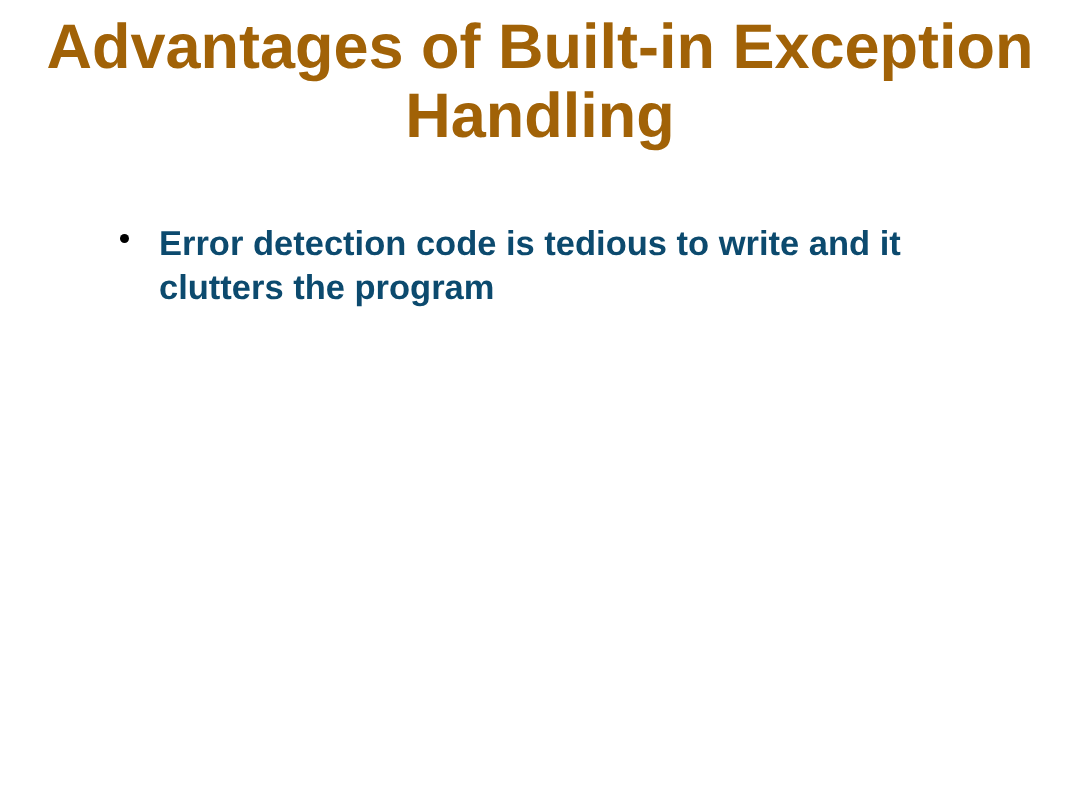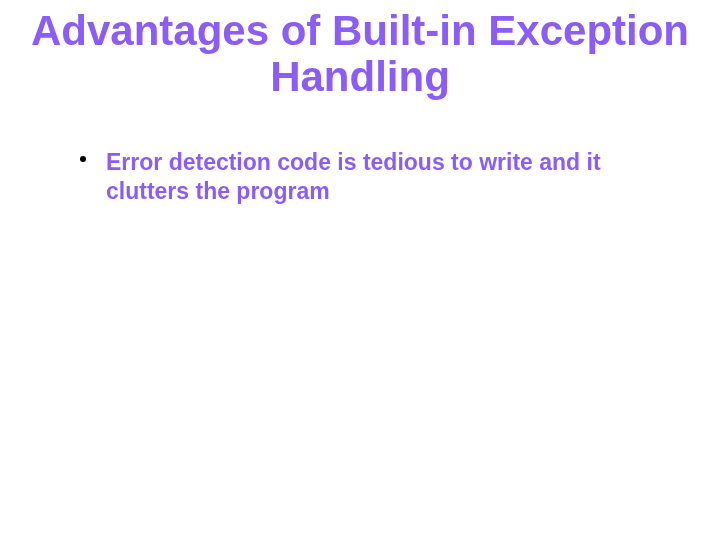--- a/index.html
+++ b/index.html
@@ -13,32 +13,32 @@
       background: white;
       font-family: "Comic Sans MS", cursive, sans-serif;
       overflow: hidden;
     }
     .slide {
       width: 100%;
       height: 100%;
       padding: 0;
     }
     .title {
-      color: #8b5cf6;
+      color: #a16207;
       font-size: 42px;
       font-weight: bold;
       text-align: center;
       line-height: 1.1;
       padding: 8px 4px 0 4px;
     }
     .content {
       padding: 48px 60px 0 80px;
     }
     .bullet-item {
-      color: #8b5cf6;
+      color: #0c4a6e;
       font-size: 23px;
       font-weight: bold;
       line-height: 1.25;
       margin-bottom: 32px;
       position: relative;
       padding-left: 26px;
     }
     .bullet-dot {
       position: absolute;
       left: 0;

